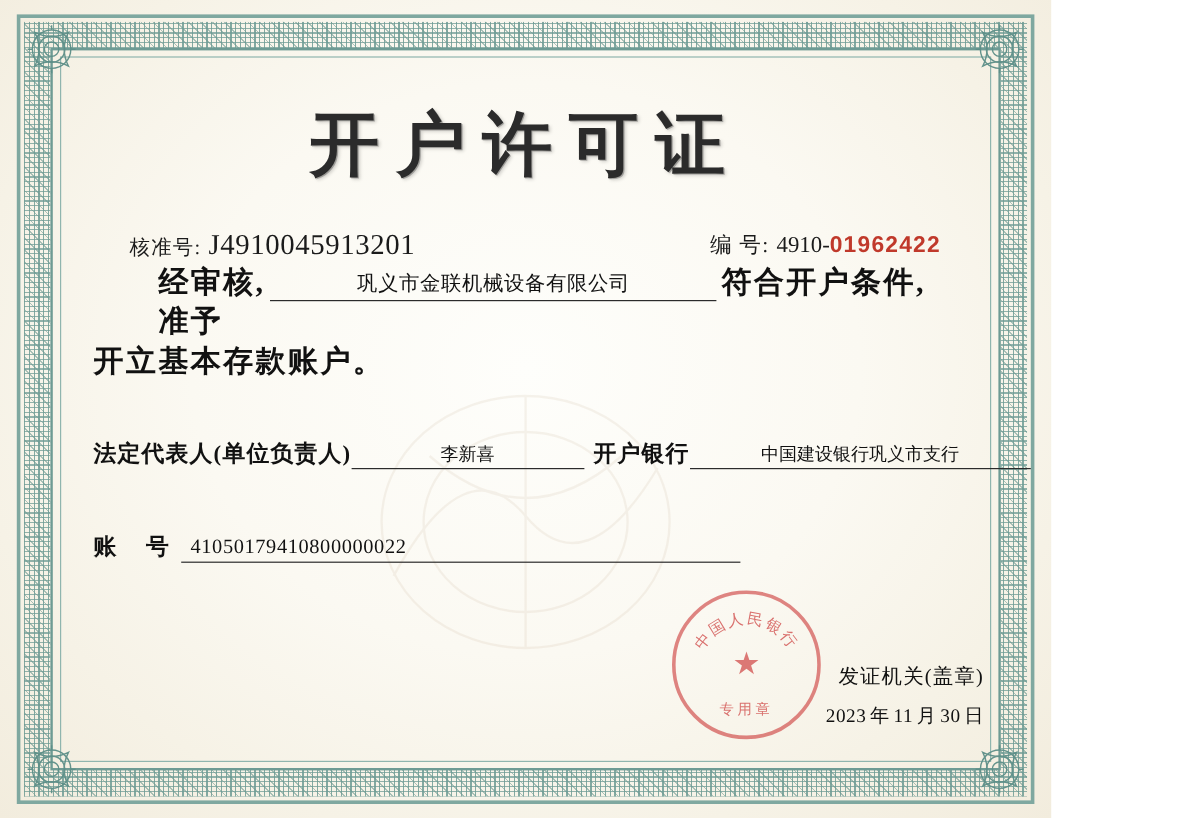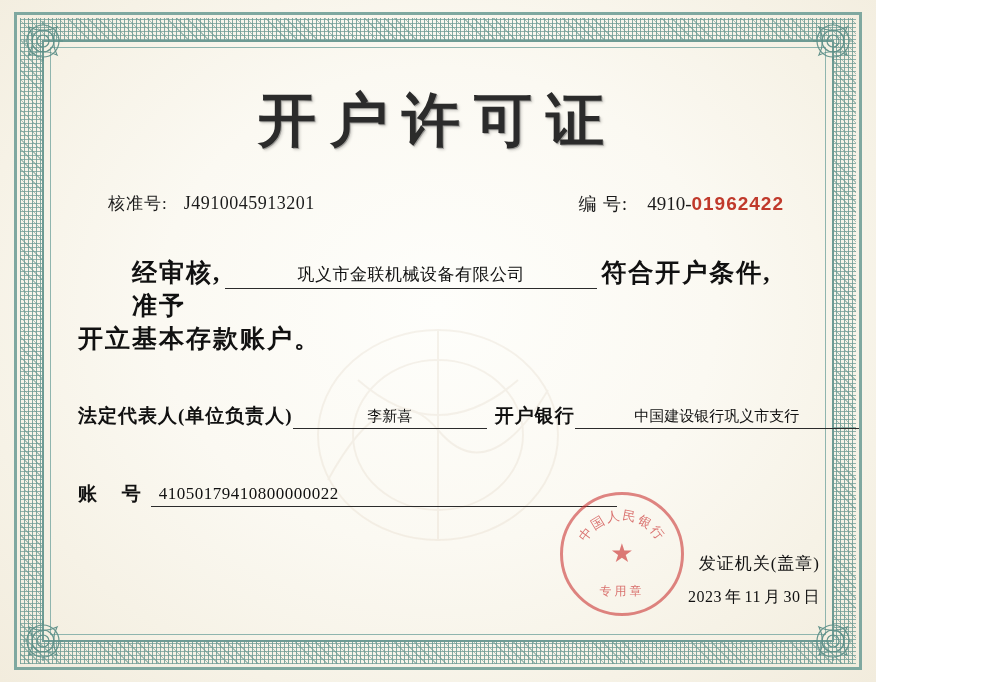--- a/index.html
+++ b/index.html
@@ -126,44 +126,43 @@
   }
   .approval {
     position: absolute;
     left: 38px;
     top: 0;
     white-space: nowrap;
   }
   .approval .lbl { font-size: 17px; letter-spacing: 1px; }
   .approval .val {
     font-family: "Liberation Serif", serif;
-    font-size: 18px;
-    margin-left: 16px;
+    font-size: 24px;
+    margin-left: 6px;
     letter-spacing: 0.5px;
   }
   .serial {
     position: absolute;
     right: 22px;
     top: 0;
     white-space: nowrap;
     font-size: 18px;
   }
   .serial .lbl { letter-spacing: 1px; }
-  .serial .prefix { margin-left: 19px; font-size: 19px; }
+  .serial .prefix { margin-left: 6px; font-size: 19px; }
   .serial .red {
     color: #c0392b;
     font-family: Liberation Sans, sans-serif;
     font-size: 19px;
     letter-spacing: 1px;
     font-weight: bold;
   }
 
   .body-1 {
     position: relative;
-    margin-top: 38px;
     height: 42px;
     font-size: 25px;
     font-weight: bold;
     color: #111;
     letter-spacing: 2px;
     padding-left: 62px;
   }
   .body-1 .seg { vertical-align: bottom; }
   .fill {
     display: inline-block;

